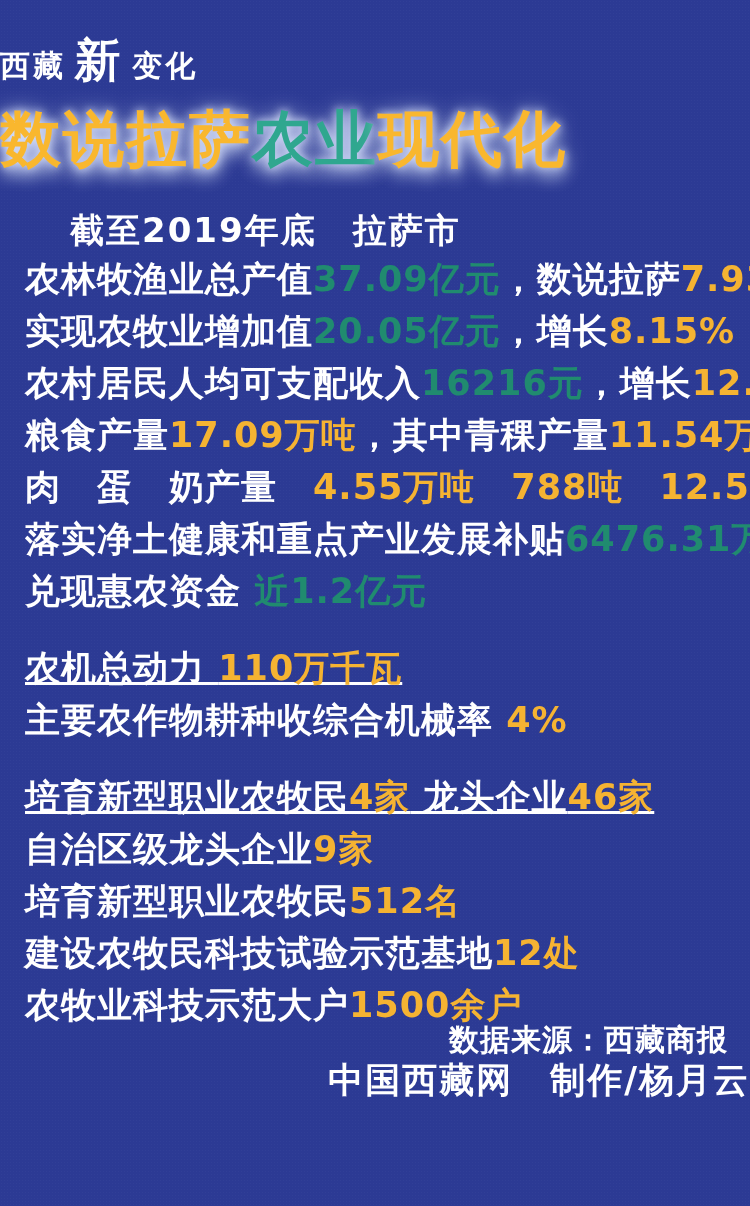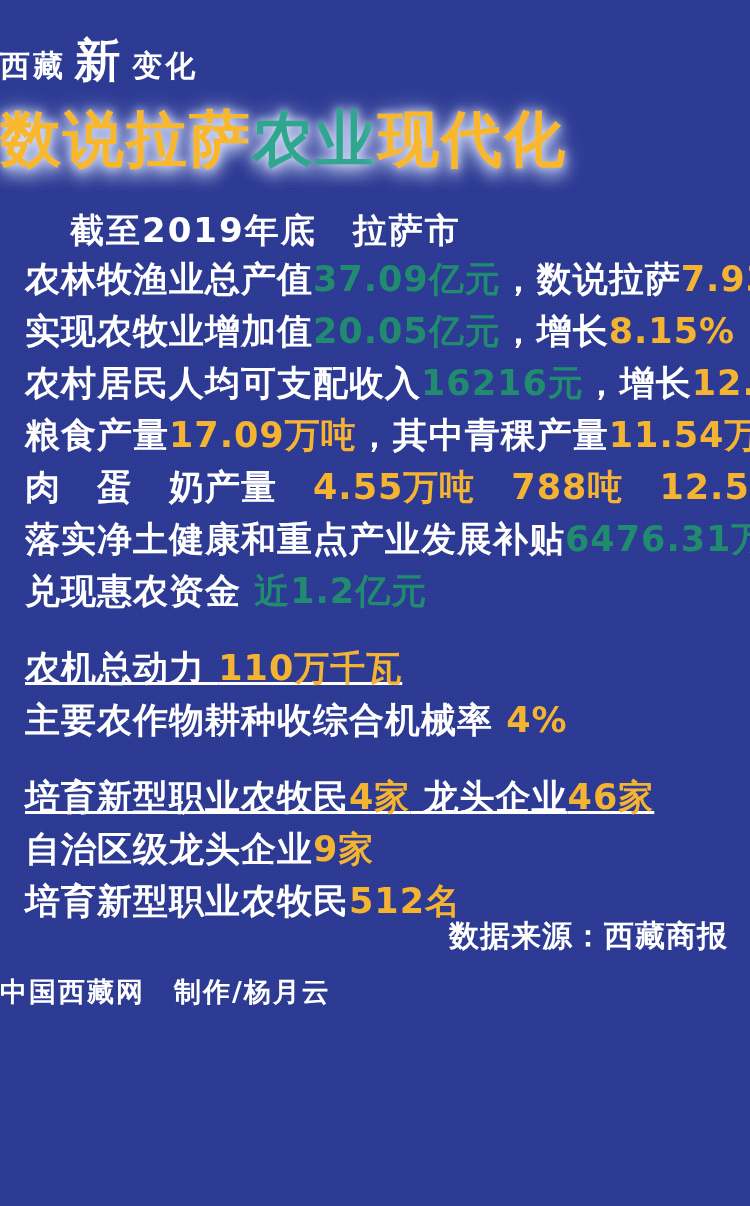--- a/index.html
+++ b/index.html
@@ -37,21 +37,21 @@
   .stat-line{font-size:35px;line-height:52px;letter-spacing:1px;white-space:nowrap;}
   .stat-line.gap{margin-top:25px;text-decoration:underline;}
   .seg.white{color:var(--white);}
   .seg.yellow{color:var(--yellow);}
   .seg.teal{color:var(--teal);}
   .source-note{
     margin-top:-6px;text-align:right;padding-right:22px;
     font-size:30px;line-height:30px;letter-spacing:1px;color:var(--white);
   }
   .credit-line{
-    margin-top:24px;text-align:left;font-size:27px;line-height:34px;
+    margin-top:8px;text-align:right;font-size:35px;line-height:34px;
     letter-spacing:2px;color:var(--white);
   }
 </style>
 </head>
 <body>
 
 <div class="brand">
   <span class="b-side">西藏</span>
   <span class="b-big">新</span>
   <span class="b-side">变化</span>
@@ -67,17 +67,19 @@
     <div class="stat-line"><span class="seg white">农村居民人均可支配收入</span><span class="seg teal">16216元</span><span class="seg white">，增长</span><span class="seg yellow">12.90%</span></div>
     <div class="stat-line"><span class="seg white">粮食产量</span><span class="seg yellow">17.09万吨</span><span class="seg white">，其中青稞产量</span><span class="seg yellow">11.54万吨</span></div>
     <div class="stat-line"><span class="seg white">肉　蛋　奶产量　</span><span class="seg yellow">4.55万吨　788吨　12.58万吨</span></div>
     <div class="stat-line"><span class="seg white">落实净土健康和重点产业发展补贴</span><span class="seg teal">6476.31万元</span></div>
     <div class="stat-line"><span class="seg white">兑现惠农资金 </span><span class="seg teal">近1.2亿元</span></div>
     <div class="stat-line gap"><span class="seg white">农机总动力 </span><span class="seg yellow">110万千瓦</span></div>
     <div class="stat-line"><span class="seg white">主要农作物耕种收综合机械率 </span><span class="seg yellow">4%</span></div>
     <div class="stat-line gap"><span class="seg white">培育新型职业农牧民</span><span class="seg yellow">4家</span><span class="seg white"> 龙头企业</span><span class="seg yellow">46家</span></div>
     <div class="stat-line"><span class="seg white">自治区级龙头企业</span><span class="seg yellow">9家</span></div>
     <div class="stat-line"><span class="seg white">培育新型职业农牧民</span><span class="seg yellow">512名</span></div>
+    <div class="stat-line"><span class="seg white">建设农牧民科技试验示范基地</span><span class="seg yellow">12处</span></div>
+    <div class="stat-line"><span class="seg white">农牧业科技示范大户</span><span class="seg yellow">1500余户</span></div>
   </div>
 
 <div class="source-note">数据来源：西藏商报</div>
 
 <div class="credit-line">中国西藏网　制作/杨月云</div>
 
 </body></html>

